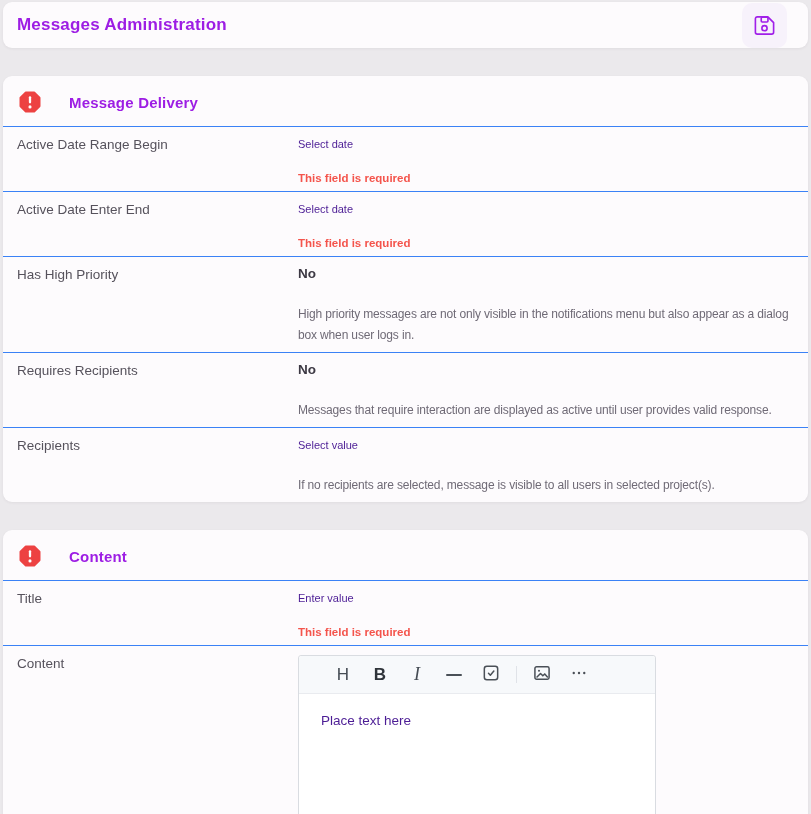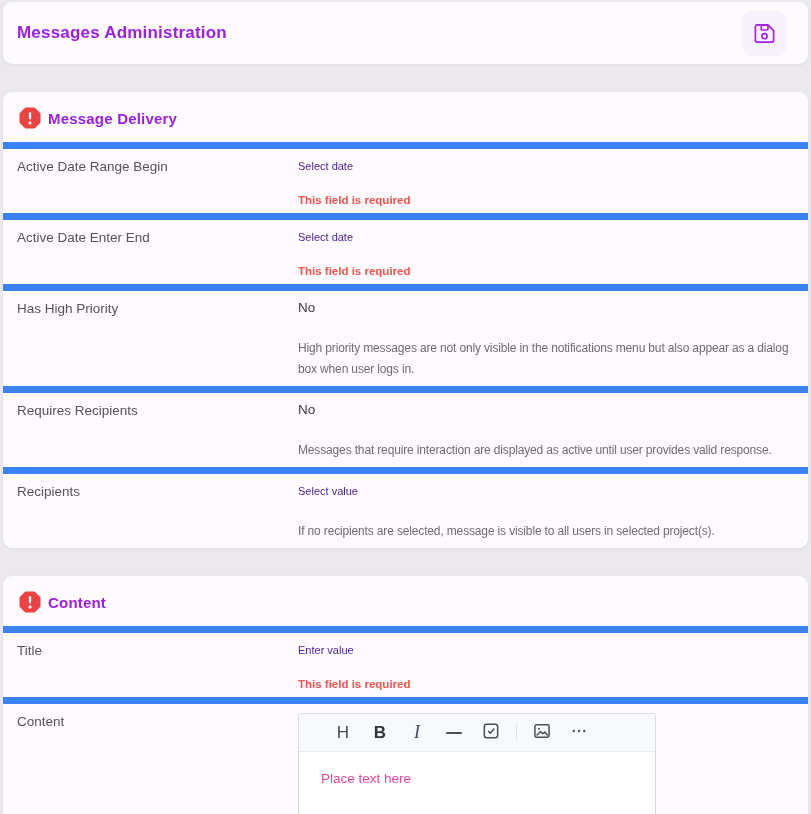--- a/index.html
+++ b/index.html
@@ -17,59 +17,59 @@
   .card{
     background:var(--card-bg);
     border-radius:9px;
     margin:0 3px;
     box-shadow:0 1px 3px rgba(45,38,52,.06);
   }
   .card + .card{margin-top:28px;}
 
   
   .header-card{
-    height:62px;
+    height:46px;
     display:flex; align-items:center; justify-content:space-between;
     padding:0 21px 0 14px;
   }
   .page-title{
     font-size:17px; font-weight:bold; color:var(--accent);
     letter-spacing:.2px;
   }
   .save-btn{
     width:45px; height:45px; border:none; cursor:pointer;
     background:#f7f2fb; border-radius:10px;
     display:flex; align-items:center; justify-content:center;
   }
   .save-btn svg{display:block;}
 
   
   .section-header{
-    display:flex; align-items:center; gap:6px;
+    display:flex; align-items:center; gap:27px;
     padding:14px 14px 12px 15px;
   }
   .alert-icon{width:24px; height:24px; display:flex;}
   .section-title{
     font-size:15px; font-weight:600; color:var(--accent);
     letter-spacing:.2px;
   }
   .row{
     display:grid; grid-template-columns:281px 1fr;
     padding:9px 8px 6px 14px;
-    border-top:7px solid #3b82f6;
+    border-top:1px solid #3b82f6;
   }
   .field-label{
     font-size:13.5px; color:#56525c; line-height:16px; padding-top:1px;
   }
   .field-control{padding-right:4px;}
   .placeholder-text{
     font-size:11px; color:#4c1d95; line-height:16px; cursor:pointer;
   }
   .value-text{
-    font-size:13.5px; color:#3c3843; font-weight:400; line-height:16px; cursor:pointer;
+    font-size:13.5px; color:#3c3843; font-weight:700; line-height:16px; cursor:pointer;
   }
   .error-text{
     margin-top:20px; font-size:11.5px; font-weight:600;
     color:var(--error); line-height:13px;
   }
   .help-text{
     margin-top:22px; font-size:12px; letter-spacing:-0.15px;
     color:#6f6a76; line-height:21px; max-width:506px;
   }
 
@@ -95,21 +95,21 @@
   }
   .tb-heading{font-family:"Liberation Sans",sans-serif; font-size:17px; font-weight:500; color:#454c54;}
   .tb-bold{font-family:"Liberation Sans",sans-serif; font-size:17px; font-weight:800; color:#2f343a;}
   .tb-italic{font-family:"Liberation Serif",serif; font-style:italic; font-size:18px; font-weight:500; color:#454c54;}
   .tb-hr-line{width:16px; height:0; border-top:2px solid #4a5057; border-radius:1px;}
   .tb-divider{width:1px; height:17px; background:#e0e3e8; margin:0 2px;}
   .editor-body{
     flex:1 1 auto; position:relative;
     padding:17px 22px; cursor:text;
   }
-  .editor-placeholder{font-size:13.5px; color:#ec4899; line-height:17px;text-align:right;}
+  .editor-placeholder{font-size:13.5px; color:#4c1d95; line-height:17px;text-align:right;}
   .editor-modebar{
     flex:0 0 24px; position:relative;
     border-top:1px solid #d9dce1; background:#fff;
     border-radius:0 0 3px 3px;
   }
   .mode-tab{
     position:absolute; bottom:2px;
     display:flex; align-items:center; justify-content:center;
     font-size:12px; cursor:pointer;
   }

